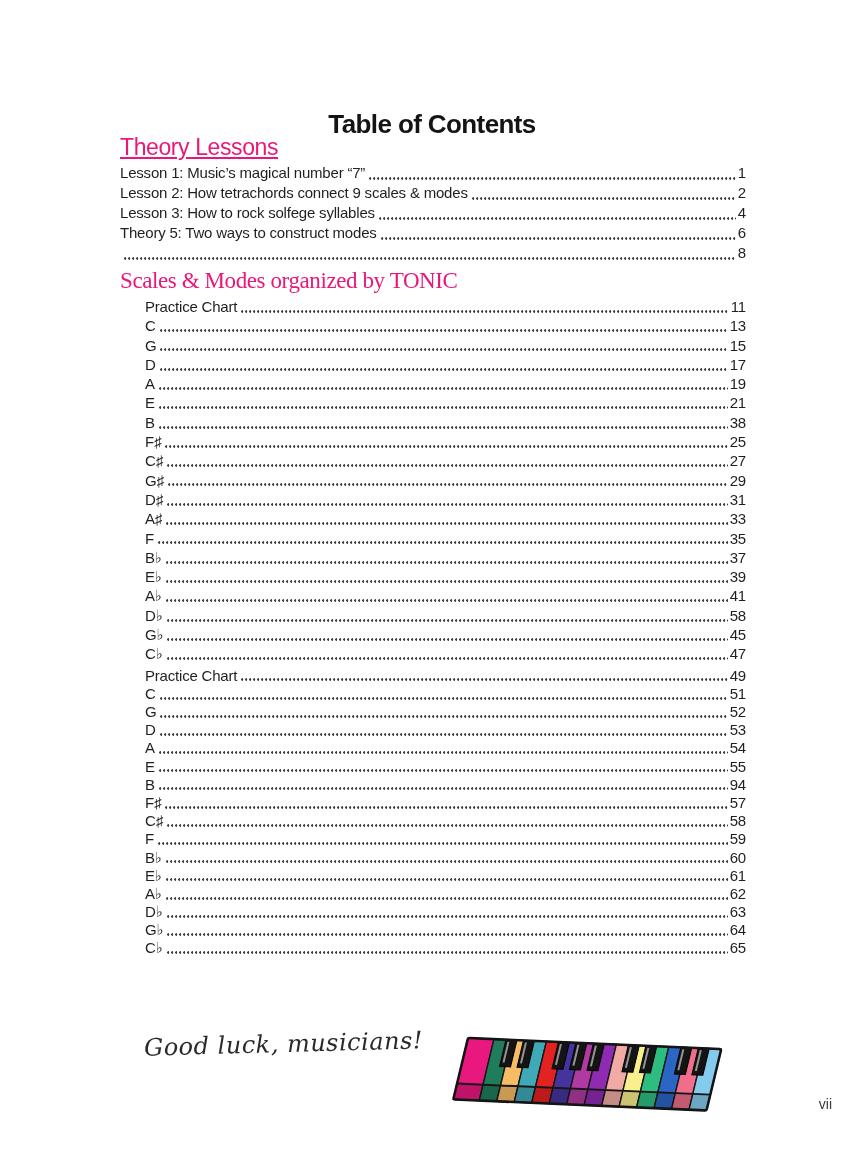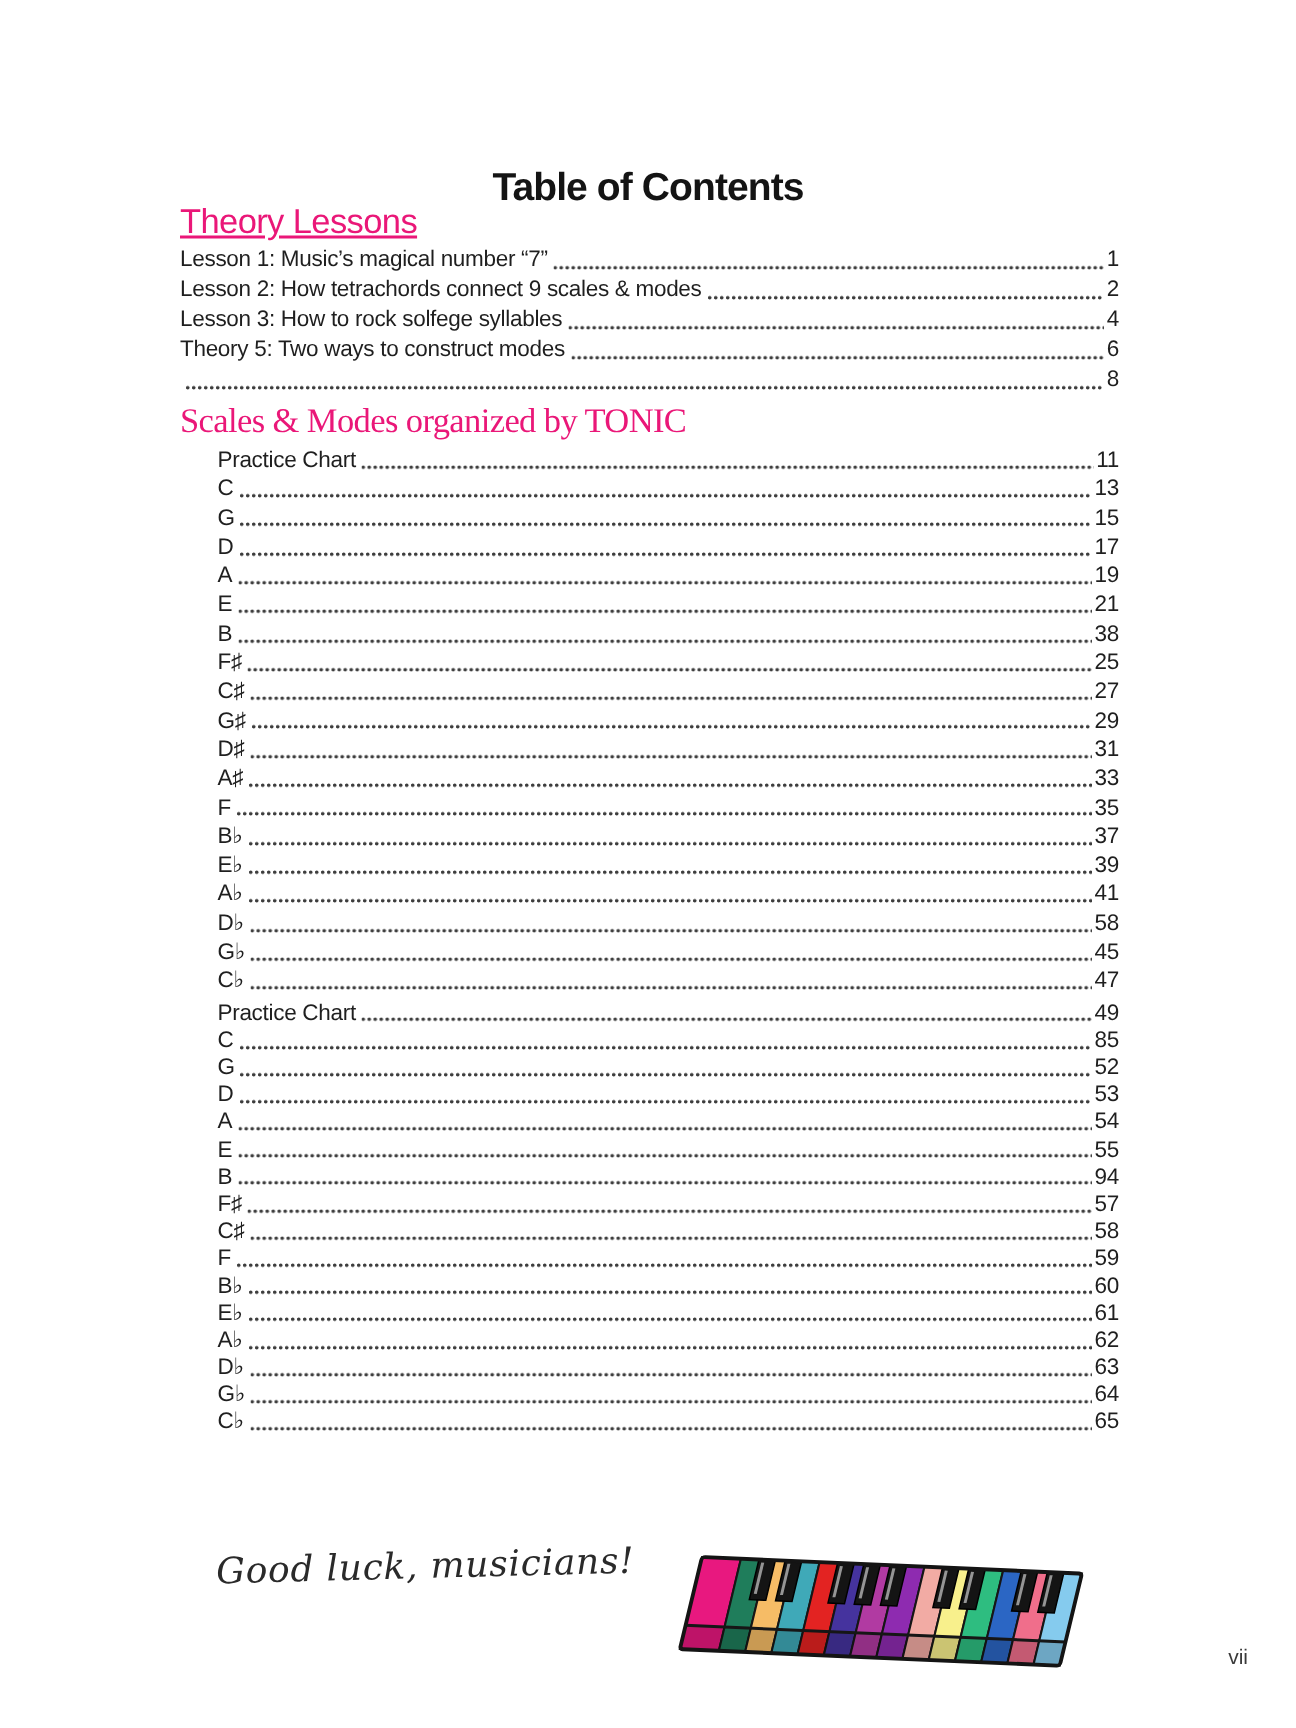--- a/index.html
+++ b/index.html
@@ -224,21 +224,21 @@
       <section class="toc-section sec-key">
         <div class="rows indented">
           <div class="toc-row">
             <span class="lbl">Practice Chart</span>
             <span class="leader"></span>
             <span class="pg">49</span>
           </div>
           <div class="toc-row">
             <span class="lbl">C</span>
             <span class="leader"></span>
-            <span class="pg">85</span>
+            <span class="pg">51</span>
           </div>
           <div class="toc-row">
             <span class="lbl">G</span>
             <span class="leader"></span>
             <span class="pg">52</span>
           </div>
           <div class="toc-row">
             <span class="lbl">D</span>
             <span class="leader"></span>
             <span class="pg">53</span>

